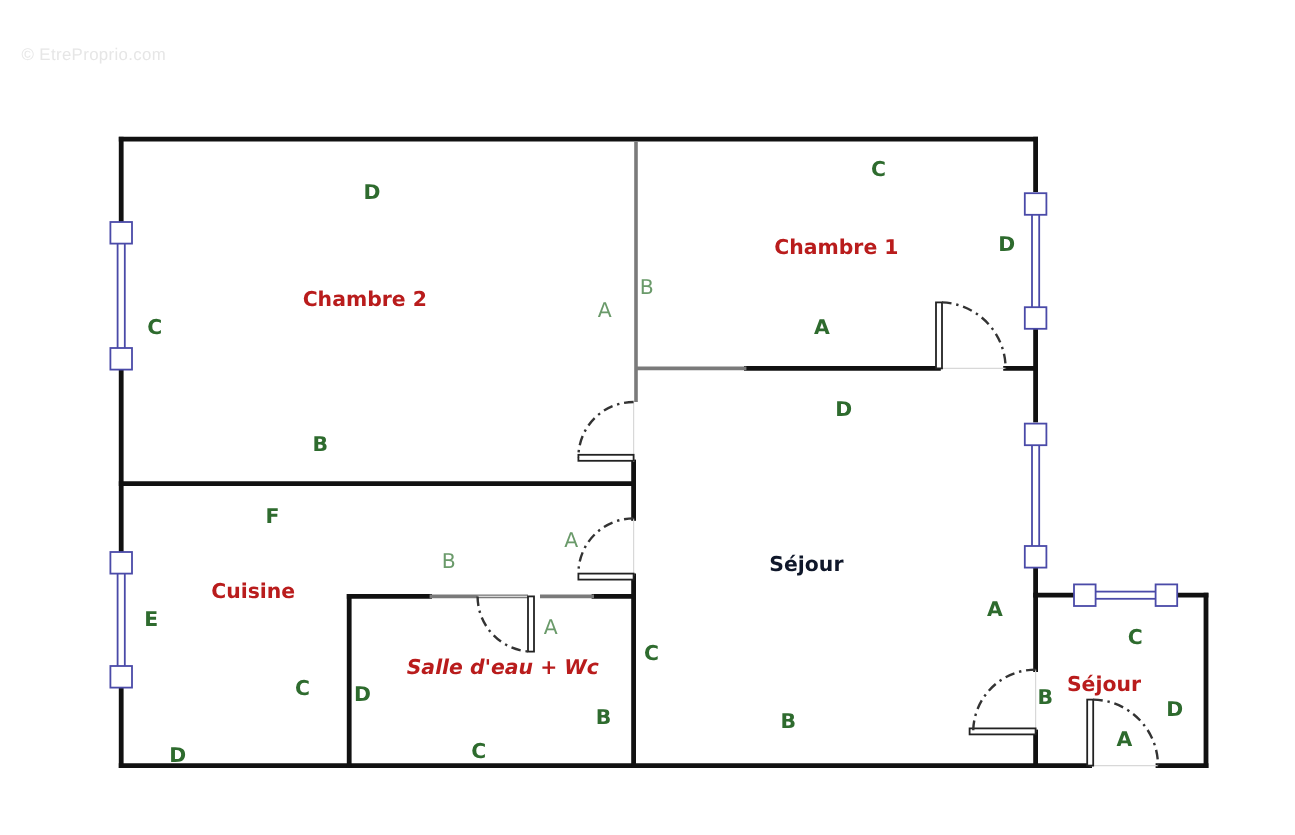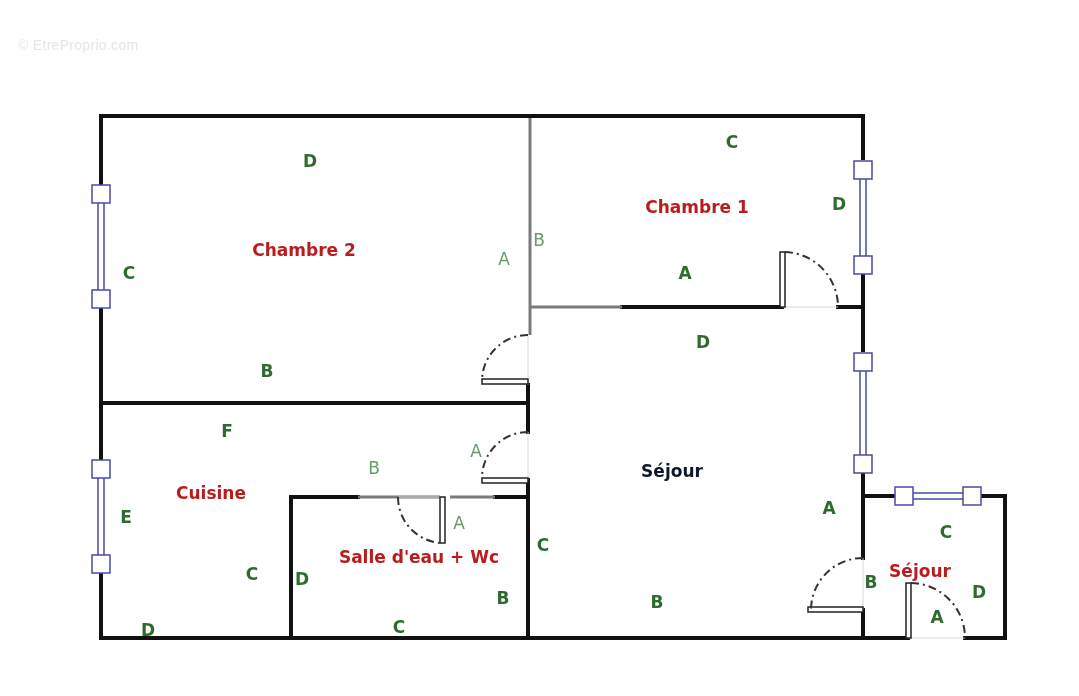--- a/index.html
+++ b/index.html
@@ -109,21 +109,21 @@
 
     <rect x="910" y="493" width="60" height="6"></rect>
     <rect x="895" y="487" width="18" height="18"></rect>
     <rect x="963" y="487" width="18" height="18"></rect>
   </g>
 </svg>
 
 <div class="room-label" style="left:304px;top:250px;">Chambre 2</div>
 <div class="room-label" style="left:697px;top:207px;">Chambre 1</div>
 <div class="room-label" style="left:211px;top:479px;margin-top:14px;">Cuisine</div>
-<div class="room-label" style="left:419px;top:557px;">Salle d'eau + Wc</div>
+<div class="room-label" style="left:419px;top:557px;font-style:italic;">Salle d'eau + Wc</div>
 <div class="room-label muted" style="left:672px;top:471px;">Séjour</div>
 <div class="room-label" style="left:920px;top:571px;">Séjour</div>
 
 <div class="wall-letter" style="left:310px;top:161px;">D</div>
 <div class="wall-letter" style="left:129px;top:273px;">C</div>
 <div class="wall-letter light" style="left:504px;top:259px;">A</div>
 <div class="wall-letter" style="left:267px;top:371px;">B</div>
 <div class="wall-letter light" style="left:539px;top:240px;">B</div>
 <div class="wall-letter" style="left:732px;top:142px;">C</div>
 <div class="wall-letter" style="left:839px;top:204px;">D</div>

